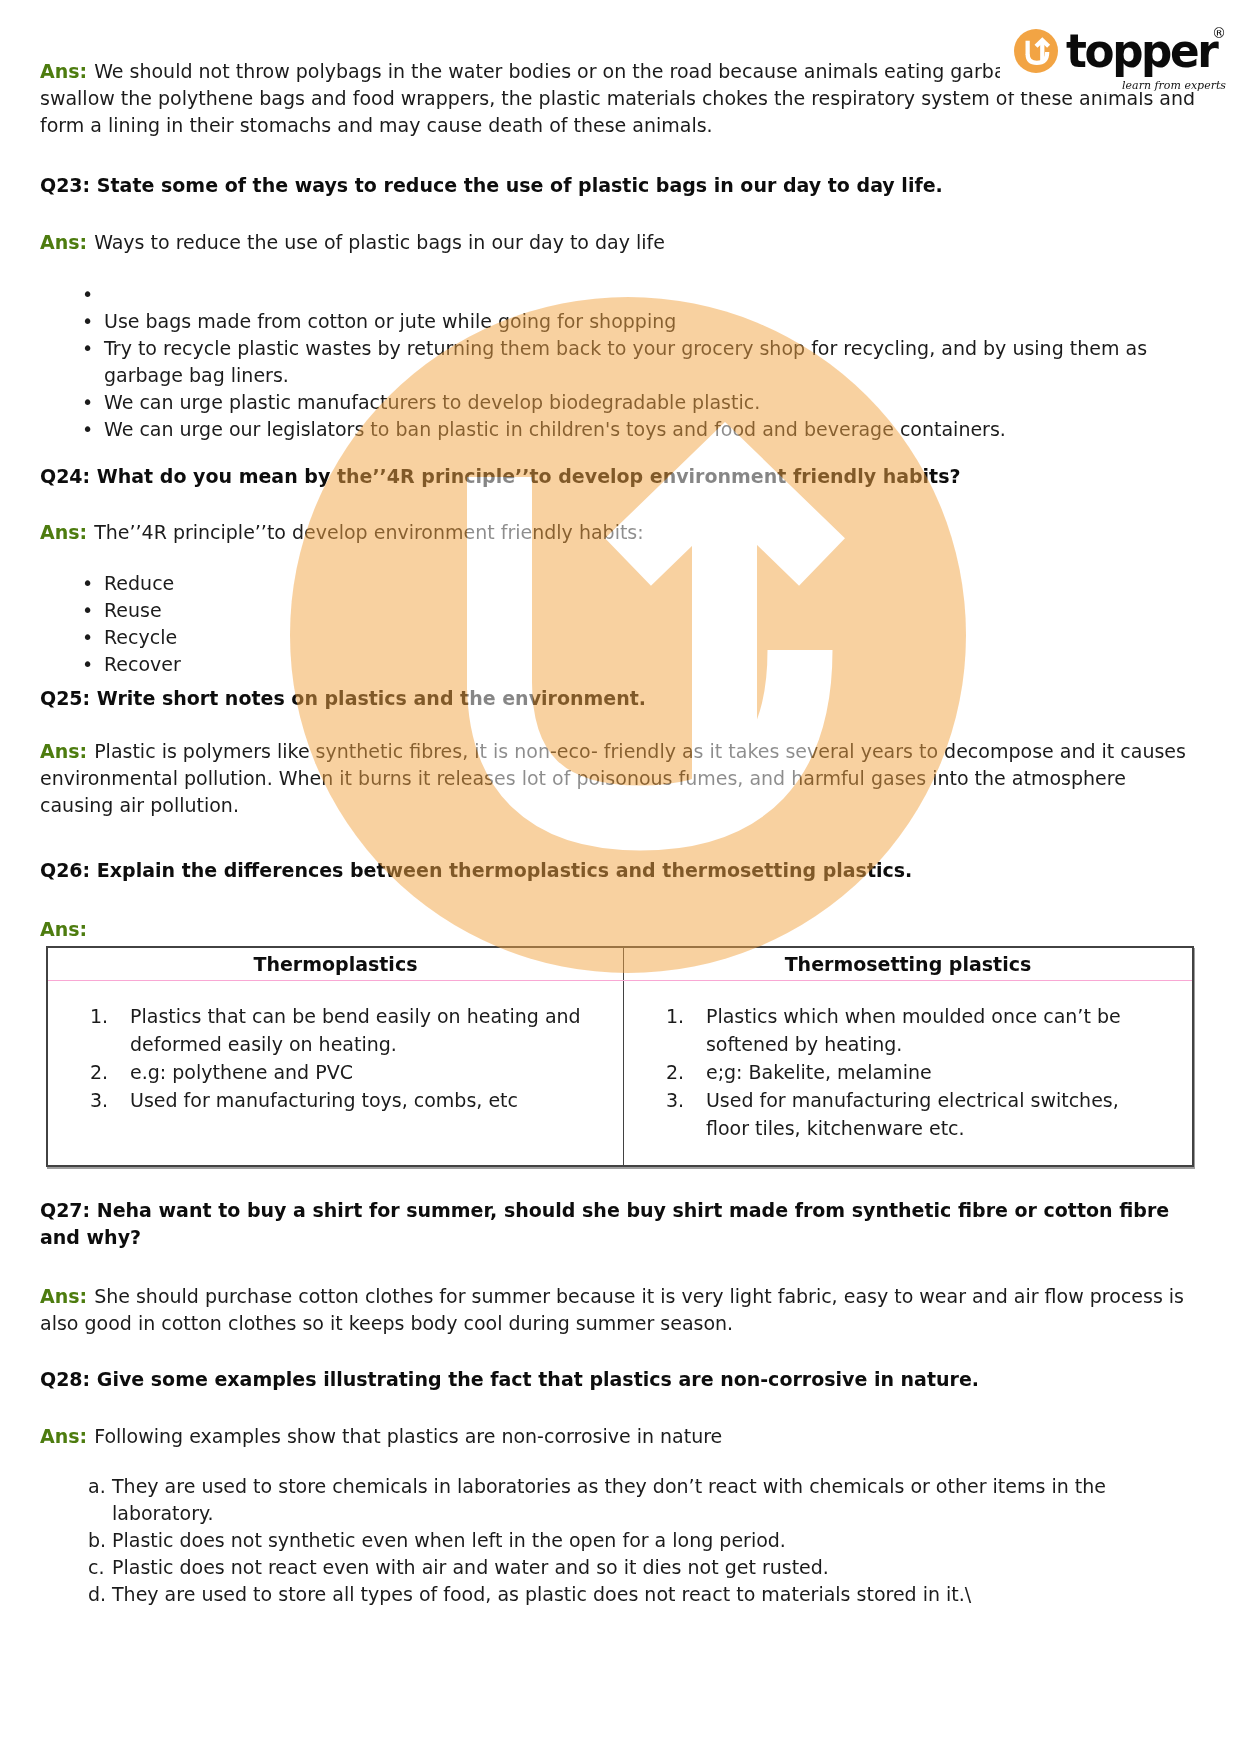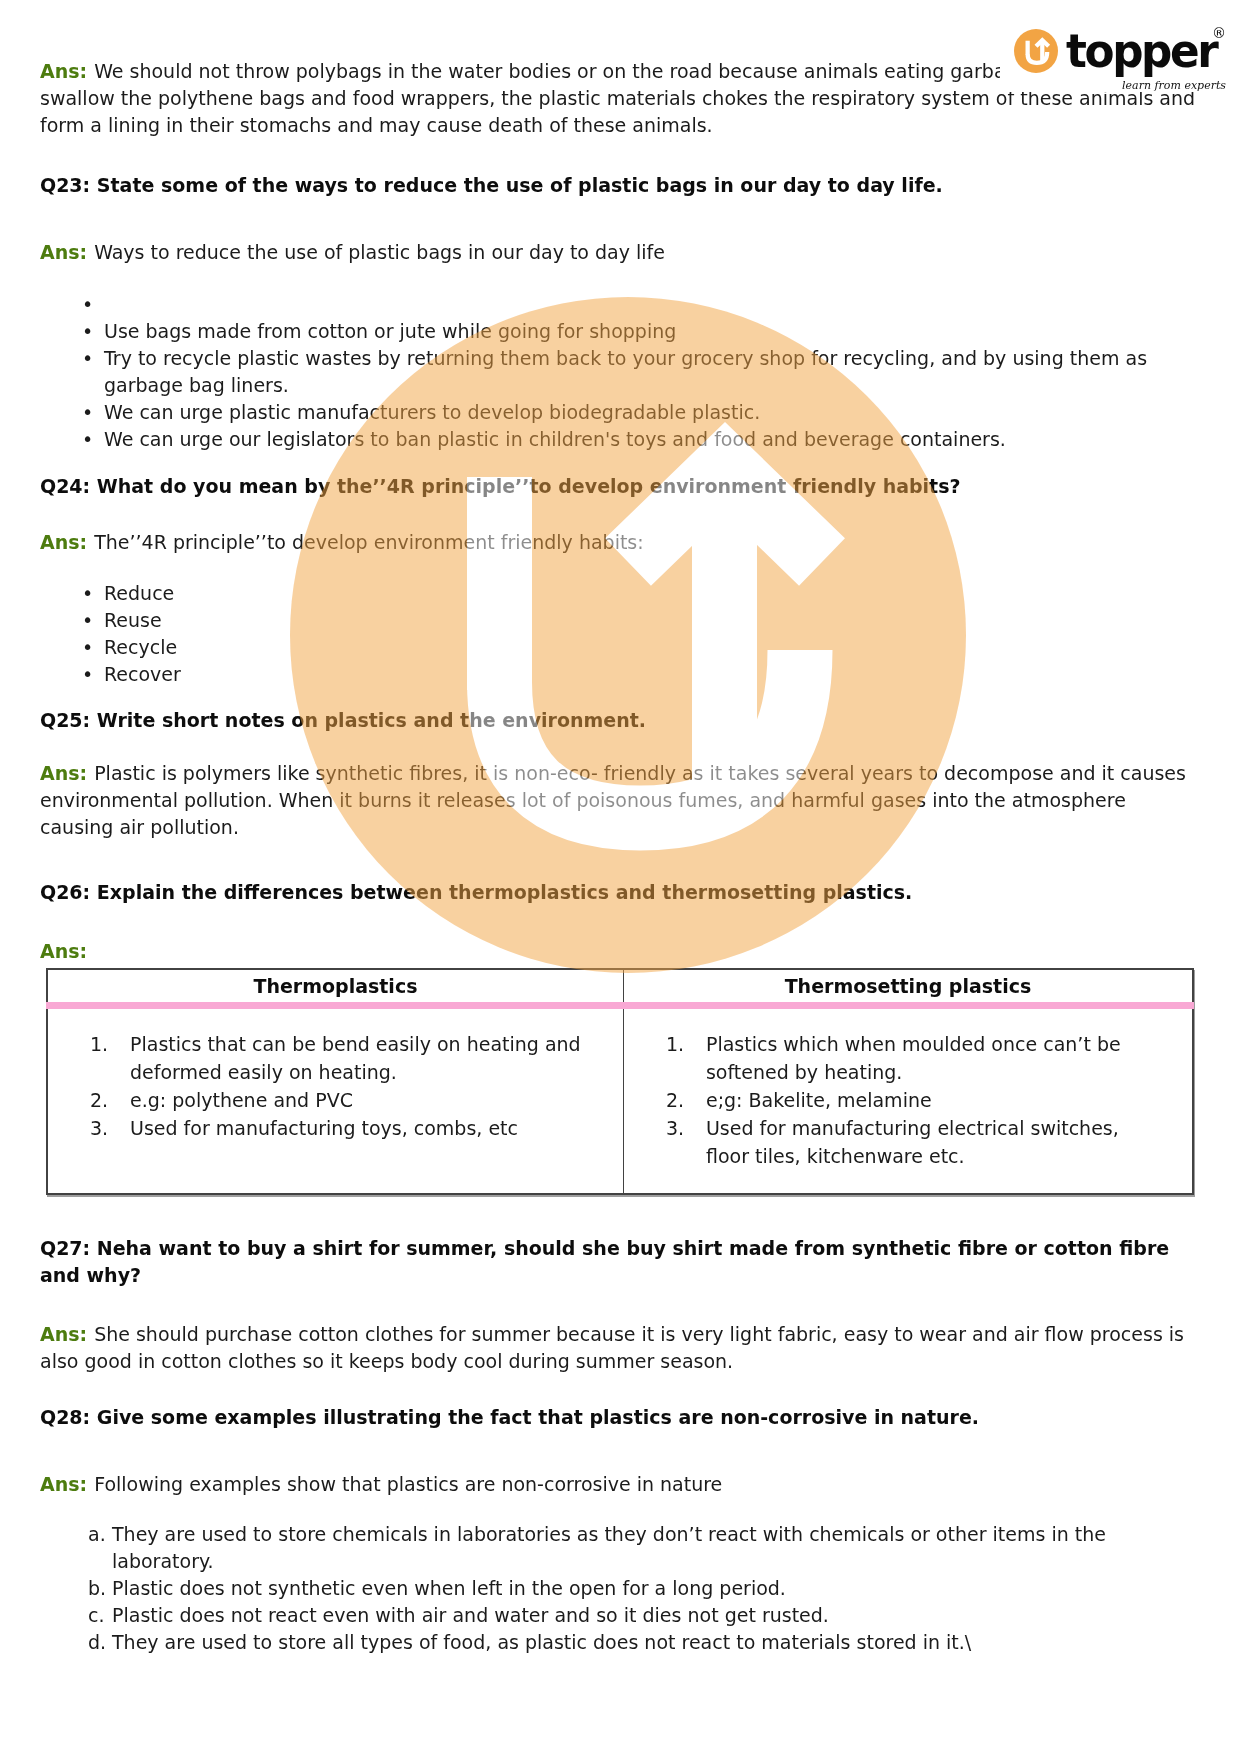--- a/index.html
+++ b/index.html
@@ -14,28 +14,28 @@
   
   .blist{list-style:none;}
   .blist li{display:flex;line-height:27px;}
   .bdot{flex:0 0 22px;padding-left:42px;box-sizing:content-box;}
   
   .llist{list-style:none;}
   .llist li{display:flex;line-height:27px;}
   .lmark{flex:0 0 24px;padding-left:48px;box-sizing:content-box;}
   .ltext{flex:1;}
   
-  .mt33{margin-top:33px}.mt30{margin-top:40px}.mt25{margin-top:25px}
+  .mt33{margin-top:33px}.mt30{margin-top:30px}.mt25{margin-top:25px}
   .mt27{margin-top:20px}.mt29{margin-top:29px}.mt24{margin-top:24px}
-  .mt19{margin-top:19px}.mt26{margin-top:26px}.mt38{margin-top:38px}
+  .mt19{margin-top:7px}.mt26{margin-top:26px}.mt38{margin-top:38px}
   .mt32{margin-top:32px}.mt23{margin-top:23px}
   
   .cmp-table{margin:3px 0 0 6px;width:1148px;border-collapse:collapse;table-layout:fixed;
              border:2px solid #424242;box-shadow:1px 2px 0 #9e9e9e;}
-  .cmp-table th{border-bottom:7px solid #f9a8d4;font-size:19px;font-weight:bold;
+  .cmp-table th{border-bottom:1px solid #f9a8d4;font-size:19px;font-weight:bold;
                 height:32px;text-align:center;padding:0;color:#0d0d0d;}
   .cmp-table th:first-child, .cmp-table td:first-child{border-right:1px solid #424242;}
   .cmp-table td{vertical-align:top;padding:21px 10px 23px 10px;line-height:28px;}
   .trow{display:flex;}
   .tnum{flex:0 0 40px;padding-left:32px;box-sizing:content-box;}
   .ttext{flex:1;text-align:left;padding-right:30px;}
   
   .watermark{position:absolute;left:290px;top:297px;z-index:5;opacity:0.5;pointer-events:none;}
   
   .logo{position:absolute;left:1000px;top:18px;width:240px;height:74px;background:#fff;z-index:10;}

